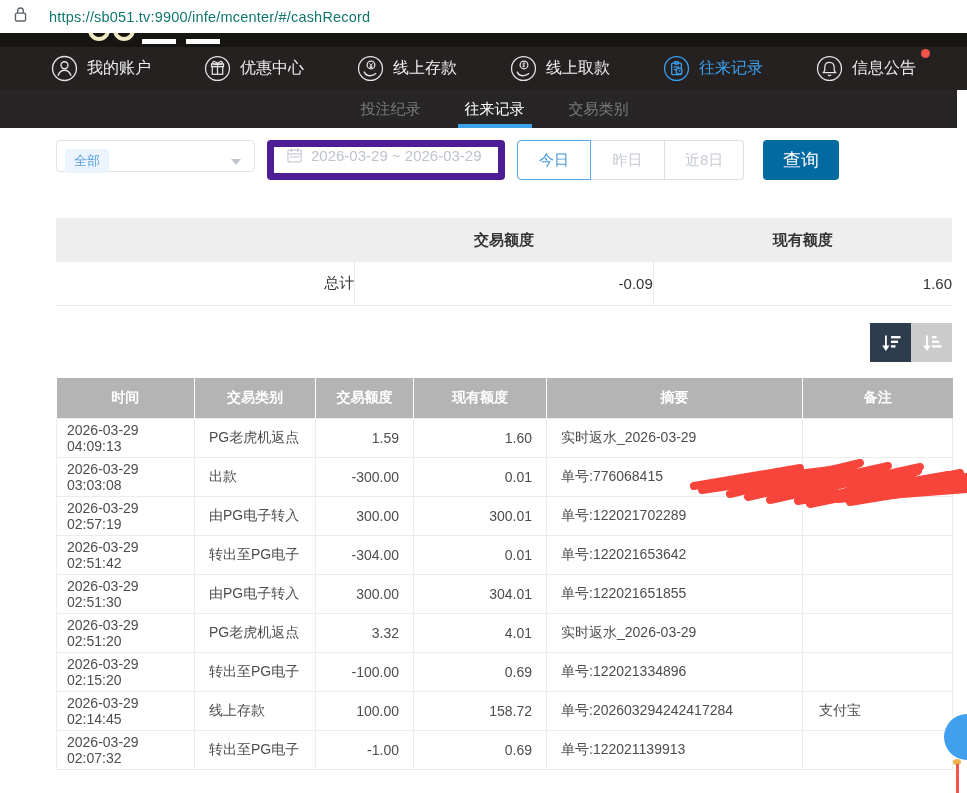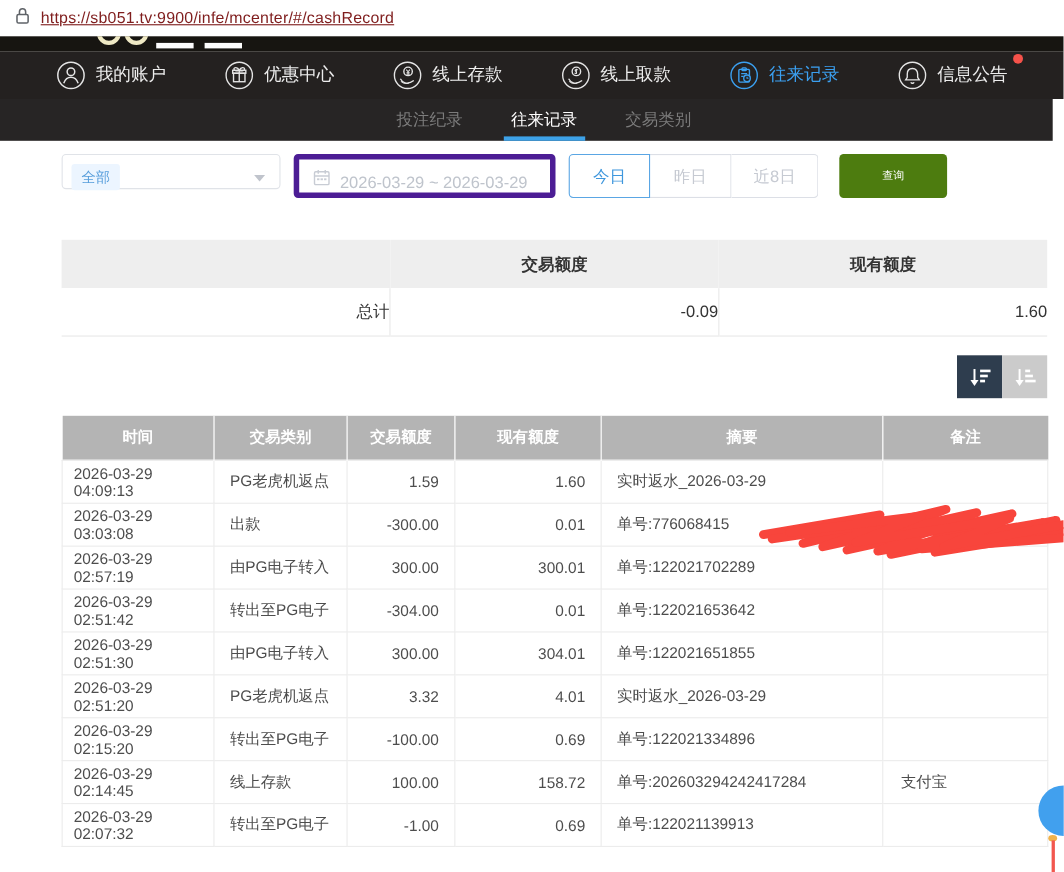--- a/index.html
+++ b/index.html
@@ -3,21 +3,21 @@
 <meta charset="utf-8">
 <style>
   * { margin:0; padding:0; box-sizing:border-box; }
   html,body { width:967px; height:793px; }
   body {
     font-family:"Liberation Sans","DejaVu Sans",sans-serif;
     position:relative; width:967px; height:793px; overflow:hidden; background:#fff;
   }
   
   .urlbar { position:absolute; left:0; top:0; width:967px; height:33px; background:#fff; display:flex; align-items:center; padding-left:13px; }
-  .urlbar .url-text { font-size:14.5px; color:#7f1d1d; margin-left:9px; letter-spacing:.2px;text-decoration:underline; }
+  .urlbar .url-text { font-size:14.5px; color:#0f766e; margin-left:21px; letter-spacing:.2px; }
   
   .logo-strip { position:absolute; left:0; top:33px; width:967px; height:14px; background:#171511; overflow:hidden; }
   .logo-arc { position:absolute; top:-14px; width:22px; height:22px; border:4px solid #efe9c4; border-radius:50%; background:transparent; }
   .logo-dash { position:absolute; top:6px; height:5px; background:#fdfdfd; }
   
   .navbar { position:absolute; left:0; top:47px; width:967px; height:43px; background:#242120; display:flex; align-items:center; justify-content:space-evenly; }
   .nav-item { display:flex; align-items:center; gap:9px; color:#ededed; font-size:16px; cursor:pointer; position:relative; padding:0 2px; }
   .nav-item svg { display:block; }
   .nav-item .glyph { stroke:#e4e4e4; }
   .nav-item.active { color:#3ba0f0; }
@@ -25,28 +25,28 @@
   .nav-badge { position:absolute; right:-12px; top:-6px; width:9px; height:9px; border-radius:50%; background:#f5524a; }
   
   .subtabbar { position:absolute; left:0; top:90px; width:957px; height:38px; background:#272525; display:flex; align-items:stretch; justify-content:center; gap:38px;padding-left:32px; }
   .subtab { color:#7c7c7c; font-size:15px; display:flex; align-items:center; position:relative; cursor:pointer; padding:0 3px; }
   .subtab.active { color:#fff; }
   .subtab.active::after { content:""; position:absolute; left:-4px; right:-4px; bottom:0; height:4px; background:#3da2e8; }
   
   .sel-box { position:absolute; left:56px; top:140px; width:199px; height:32px; border:1px solid #e0e3e8; border-radius:4px; background:#fff; cursor:pointer; }
   .sel-chip { position:absolute; left:8px; top:8px; height:24px; line-height:24px; padding:0 9px; background:#ecf5ff; color:#569ddb; font-size:13px; border-radius:3px; }
   .sel-caret { position:absolute; right:13px; top:18px; width:0; height:0; border-left:5px solid transparent; border-right:5px solid transparent; border-top:6px solid #c0c4cc; }
-  .date-box { position:absolute; left:267px; top:140px; width:238px; height:40px; border:5px solid #4c1d95; border-radius:4px; background:#fff; display:flex; align-items:flex-end; padding-left:12px; gap:8px; cursor:text; }
+  .date-box { position:absolute; left:267px; top:140px; width:238px; height:40px; border:7px solid #4c1d95; border-radius:4px; background:#fff; display:flex; align-items:flex-start; padding-left:12px; gap:8px; cursor:text; }
   .date-text { color:#bfc4cc; font-size:15px; }
   .quick-group { position:absolute; left:517px; top:140px; height:40px; display:flex; }
   .quick-btn { height:40px; min-width:74px; padding:0 20px; background:#fff; border:1px solid #dcdfe6; border-left-width:0; color:#c6cad2; font-size:15px; display:flex; align-items:center; justify-content:center; cursor:pointer; }
   .quick-btn:first-child { border-left-width:1px; border-radius:4px 0 0 4px; }
   .quick-btn:last-child { border-radius:0 4px 4px 0; }
   .quick-btn.active { border:1px solid #5aa6e4; color:#3f97dd; position:relative; }
-  .search-btn { position:absolute; left:763px; top:140px; width:98px; height:40px; background:#4d7c0f; border:none; border-radius:4px; color:#fff; font-size:10px; cursor:pointer; font-family:inherit; }
+  .search-btn { position:absolute; left:763px; top:140px; width:76px; height:40px; background:#0369a1; border:none; border-radius:4px; color:#fff; font-size:18px; cursor:pointer; font-family:inherit; }
   
   .summary { position:absolute; left:56px; top:218px; width:896px; border-collapse:collapse; table-layout:fixed; }
   .summary th { height:44px; background:#eeeeee; font-size:15px; font-weight:bold; color:#333; text-align:center; }
   .summary td { height:43px; background:#fff; font-size:15px; color:#333; text-align:right; border-bottom:1px solid #e8e8e8; }
   .summary td + td { border-left:1px solid #e8e8e8; }
   
   .sort-wrap { position:absolute; left:870px; top:323px; display:flex; }
   .sort-btn { width:41px; height:39px; display:flex; align-items:center; justify-content:center; cursor:pointer; border:none; }
   .sort-desc { background:#2e3d4e; }
   .sort-asc { background:#cbcbcb; }

